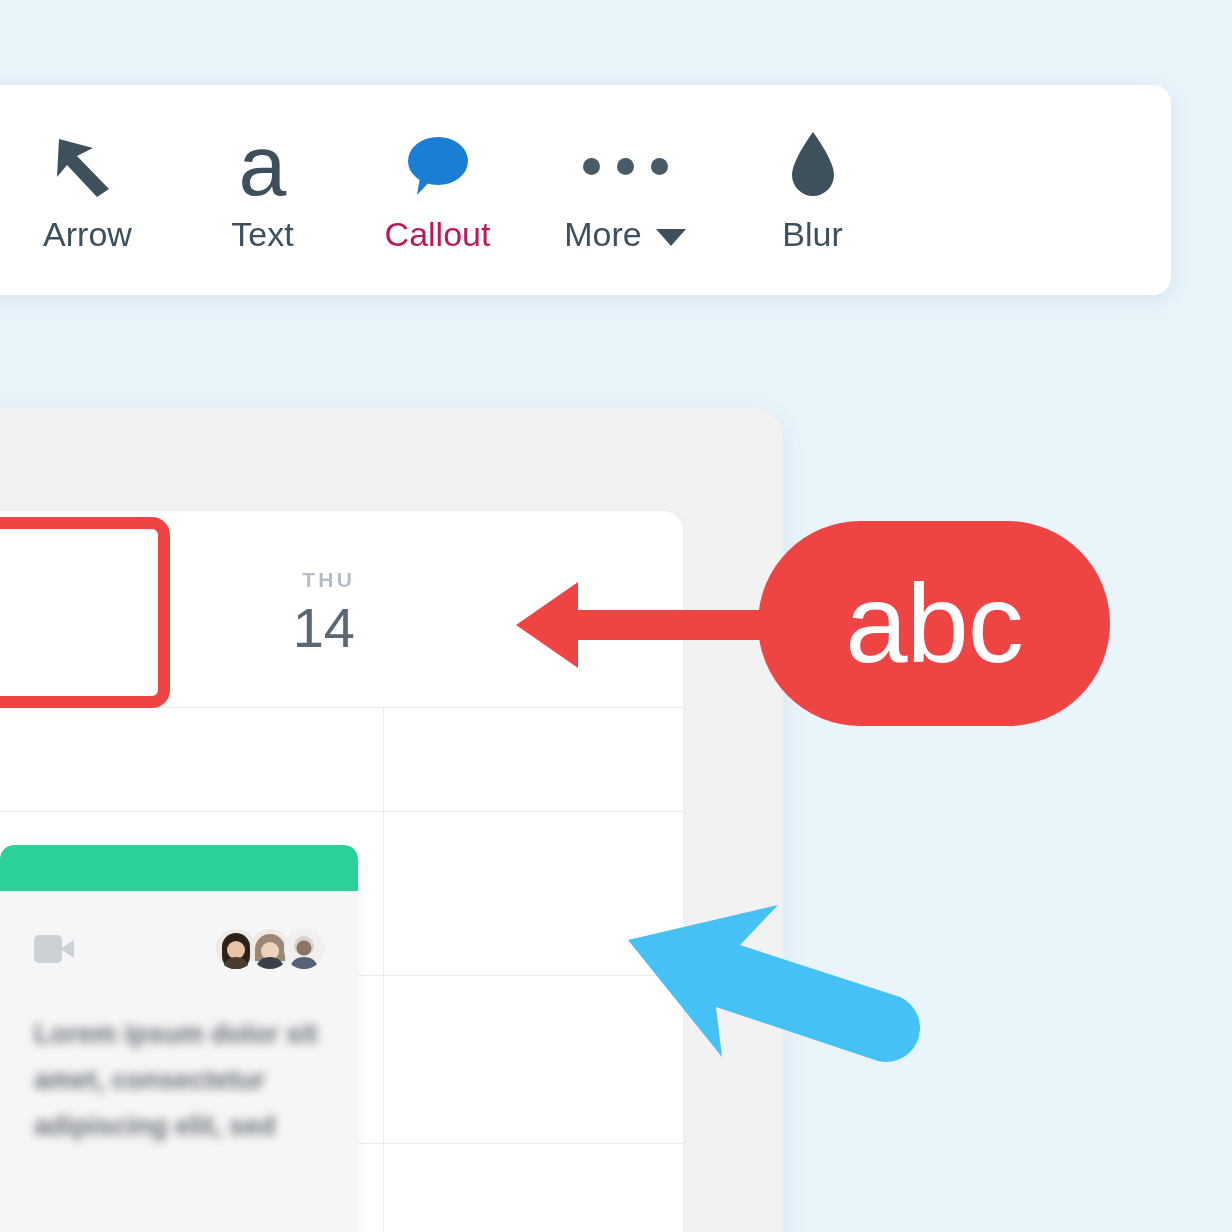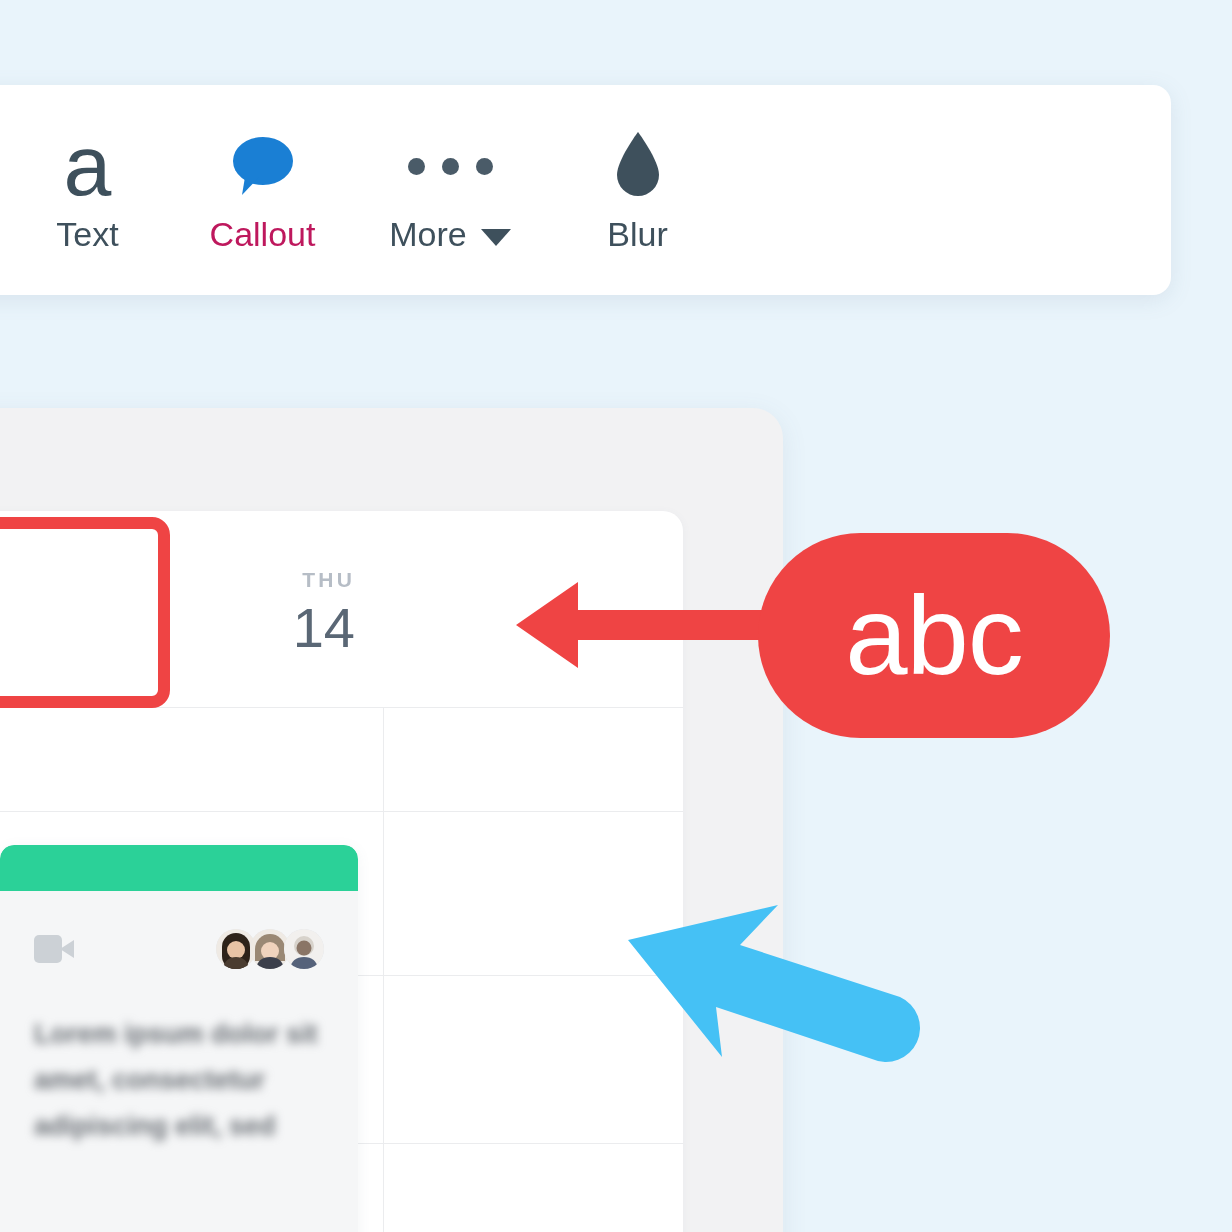--- a/index.html
+++ b/index.html
@@ -180,21 +180,20 @@
     position: absolute;
     left: 758px;
     top: 521px;
     width: 352px;
     height: 205px;
     background: #ef4444;
     border-radius: 103px;
     display: flex;
     align-items: center;
     justify-content: center;
-    margin-top: 12px;
   }
   #callout-bubble .callout-text {
     color: #ffffff;
     font-size: 112px;
     line-height: 1;
     font-weight: 400;
     letter-spacing: -1px;
   }
   #callout-tail {
     position: absolute;
@@ -379,20 +378,28 @@
     </div>
 
     <svg id="blue-arrow" viewBox="0 0 360 230">
       <path d="M28 55 L178 20 L140 60 L300 112 A34 34 0 0 1 272 174 L116 122 L122 172 Z" fill="#45c1f5"></path>
     </svg>
 
   </div>
 
   <div id="annotation-toolbar">
 
+    <button class="tool" id="tool-arrow">
+      <span class="tool-icon">
+        <svg width="74" height="70" viewBox="0 0 74 70">
+          <path d="M8 8 L42 17 L26 25 L58 58 L46 66 L16 34 L6 46 Z" fill="#3e505c"></path>
+        </svg>
+      </span>
+      <span class="tool-label">Arrow</span>
+    </button>
 
     <button class="tool" id="tool-text">
       <span class="tool-icon">
         <span class="letter-a">a</span>
       </span>
       <span class="tool-label">Text</span>
     </button>
 
     <button class="tool is-active" id="tool-callout">
       <span class="tool-icon">

